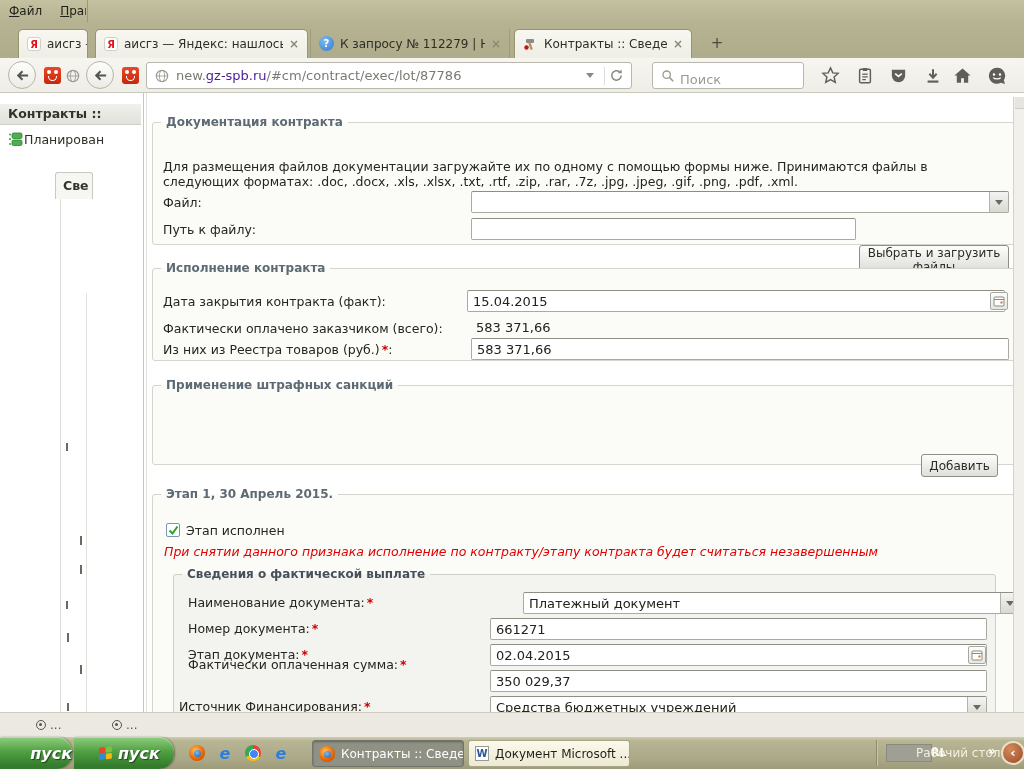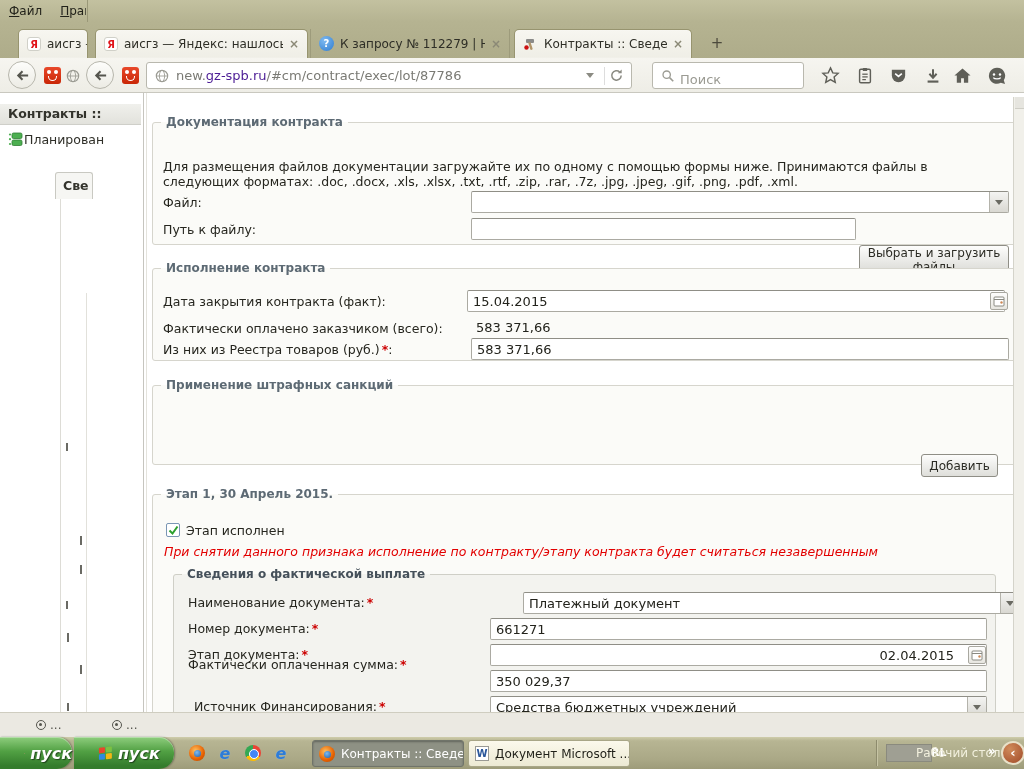--- a/index.html
+++ b/index.html
@@ -308,33 +308,33 @@
         <div class="lbl" style="left:14px;top:14px;"><span>Наименование документа:</span><span class="req">*</span></div>
         <div class="selbox" style="left:316px;top:11px;width:497px;margin-left:33px;">
           <span class="sval">Платежный документ</span>
           <span class="dd-btn"></span>
         </div>
 
         <div class="lbl" style="left:14px;top:40px;"><span>Номер документа:</span><span class="req">*</span></div>
         <input class="tb" style="left: 316px; top: 37px; width: 497px;" value="661271">
 
         <div class="lbl" style="left:14px;top:66px;"><span>Этап документа:</span><span class="req">*</span></div>
-        <input class="tb" style="left: 316px; top: 63px; width: 497px; padding-right: 32px; text-align: right;" value="02.04.2015">
+        <input class="tb" style="left: 316px; top: 63px; width: 497px; padding-right: 24px;" value="02.04.2015">
         <div class="cal-btn" style="left:794px;top:65px;">
           <svg width="12" height="12" viewBox="0 0 12 12">
               <rect x="1" y="2" width="10" height="9" rx="1" fill="#fff" stroke="#8a8a82" stroke-width="1"></rect>
               <line x1="1" y1="4.5" x2="11" y2="4.5" stroke="#8a8a82" stroke-width="1"></line>
               <circle cx="8.5" cy="7.5" r="1.2" fill="#c85"></circle>
             </svg>
         </div>
 
         <div class="lbl" style="left:14px;top:76px;"><span>Фактически оплаченная сумма:</span><span class="req">*</span></div>
         <input class="tb" style="left: 316px; top: 89px; width: 497px;" value="350 029,37">
 
-        <div class="lbl" style="left:20px;top:118px;"><span>Источник Финансирования:</span><span class="req">*</span></div>
+        <div class="lbl" style="left:5px;top:118px;"><span>Источник Финансирования:</span><span class="req">*</span></div>
         <div class="selbox" style="left:316px;top:115px;width:497px;">
           <span class="sval">Средства бюджетных учреждений</span>
           <span class="dd-btn"></span>
         </div>
       </fieldset>
     </fieldset>
 
     <div class="scrollbar">
         <div class="sb-top"></div>
       </div>

